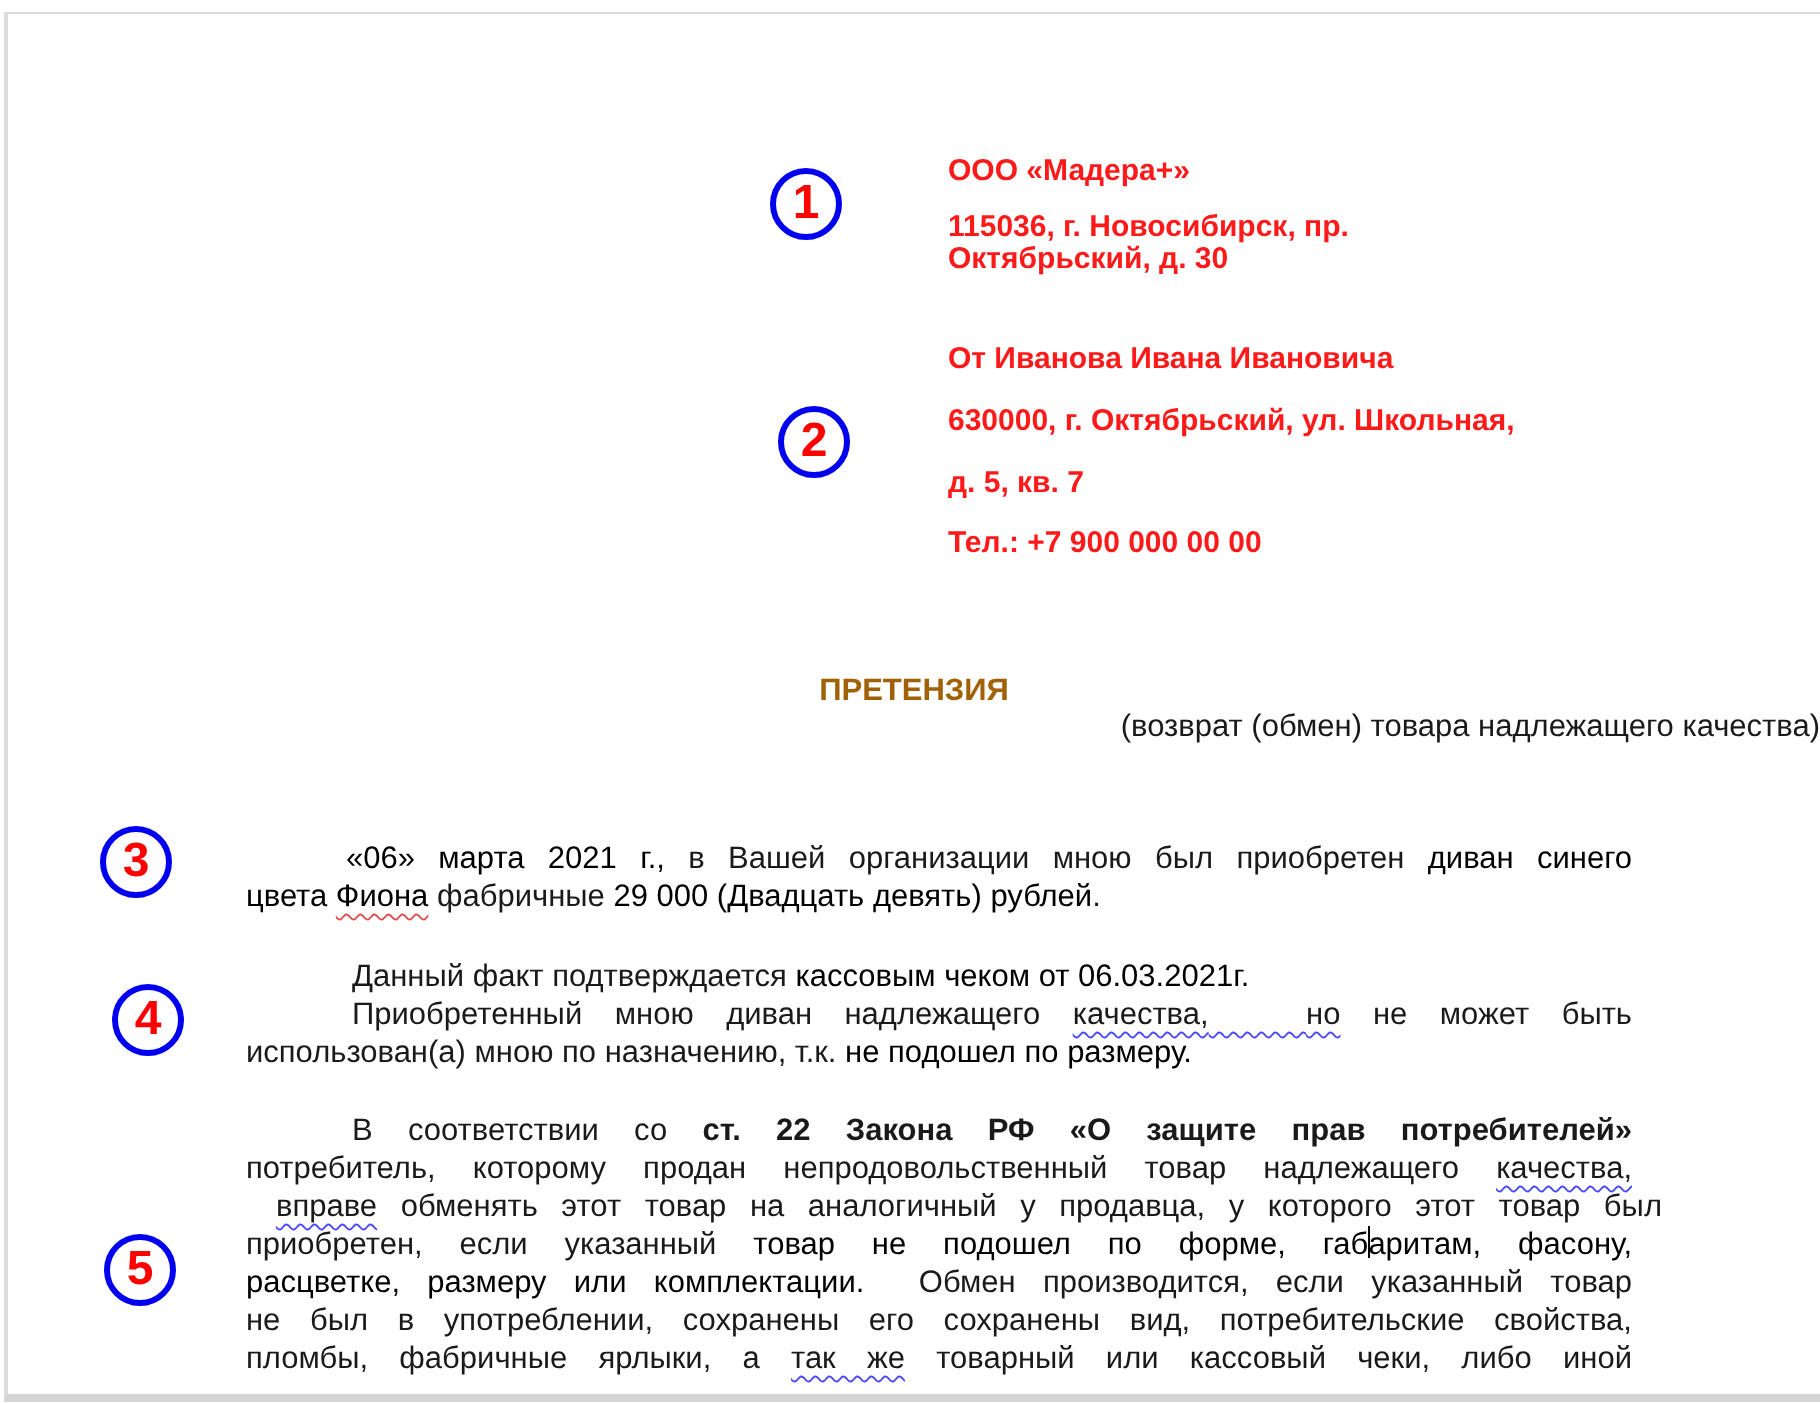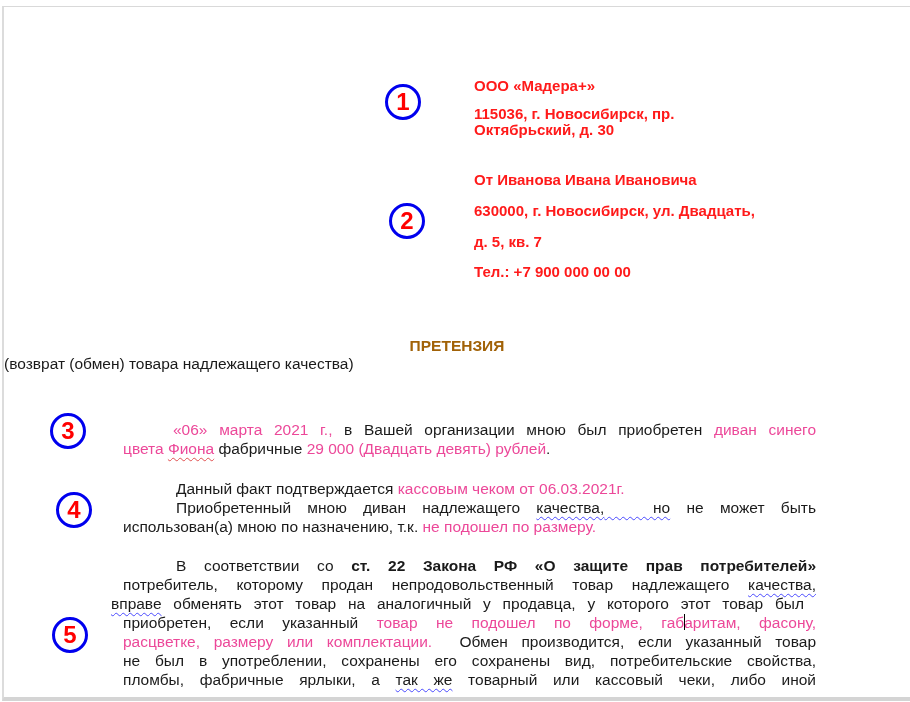--- a/index.html
+++ b/index.html
@@ -10,21 +10,21 @@
       color:#1a1a1a;
     }
     .page {
       position:absolute; left:2px; top:6px; width:906px; height:690px;
       background:#fff;
       border-top:1px solid #d9d9d9; border-left:2px solid #dcdcdc;
       border-right:1px solid #d9d9d9; border-bottom:4px solid #d4d4d4;
       overflow:hidden;
     }
     .abs { position:absolute; white-space:nowrap; }
-    .red { color:#ec4899; }
+    .red { color:#000000; }
     .bold { font-weight:bold; }
     .hdr { font-size:15px; font-weight:bold; color:#ff1a1a; line-height:17px; }
     .circle {
       position:absolute; width:36px; height:36px; border:3px solid #0000ee;
       border-radius:50%; box-sizing:border-box;
       color:#ff0000; font-weight:bold; font-size:24px;
       display:flex; align-items:center; justify-content:center;
       font-family:"Liberation Sans", sans-serif;
     }
     .body-text { font-size:15.5px; line-height:19px; color:#1a1a1a; }
@@ -55,27 +55,27 @@
     </div>
 
   <div>
     <div class="abs hdr" style="left:470px; top:70px;">ООО «Мадера+»</div>
     <div class="abs hdr" style="left:470px; top:98px;">115036, г. Новосибирск, пр.</div>
     <div class="abs hdr" style="left:470px; top:114px;">Октябрьский, д. 30</div>
   </div>
 
   <div>
     <div class="abs hdr" style="left:470px; top:164px;">От Иванова Ивана Ивановича</div>
-    <div class="abs hdr" style="left:470px; top:195px;">630000, г. Новосибирск, ул. Двадцать,</div>
+    <div class="abs hdr" style="left:470px; top:195px;">630000, г. Октябрьский, ул. Школьная,</div>
     <div class="abs hdr" style="left:470px; top:226px;">д. 5, кв. 7</div>
     <div class="abs hdr" style="left:470px; top:256px;">Тел.: +7 900 000 00 00</div>
   </div>
 
   <div class="abs bold" style="left:0; width:906px; text-align:center; top:330px; font-size:15.5px; color:#a16207;">ПРЕТЕНЗИЯ</div>
-  <div class="abs" style="left:0; width:906px; text-align:left; top:348px; font-size:15.5px; color:#1a1a1a;">(возврат (обмен) товара надлежащего качества)</div>
+  <div class="abs" style="left:0; width:906px; text-align:right; top:348px; font-size:15.5px; color:#1a1a1a;">(возврат (обмен) товара надлежащего качества)</div>
 
   <div>
     <div class="abs body-text justify" style="left:119px; width:693px; top:413px; text-indent:50px;">
       <span class="red">«06» марта 2021 г.,</span><span> в Вашей организации мною был приобретен </span><span class="red">диван синего</span>
     </div>
     <div class="abs body-text" style="left:119px; top:432px;">
       <span class="red">цвета </span><span class="red squiggle-red">Фиона</span><span> фабричные </span><span class="red">29 000 (Двадцать девять) рублей</span><span>.</span>
     </div>
   </div>
 
@@ -91,21 +91,21 @@
     </div>
   </div>
 
   <div>
     <div class="abs body-text justify" style="left:119px; width:693px; top:549px; text-indent:53px;">
       <span>В соответствии со </span><span class="bold">ст. 22 Закона РФ «О защите прав потребителей»</span>
     </div>
     <div class="abs body-text justify" style="left:119px; width:693px; top:568px;">
       <span>потребитель, которому продан непродовольственный товар надлежащего </span><span class="squiggle-blue">качества,</span>
     </div>
-    <div class="abs body-text justify" style="left:107px; width:693px; top:587px;">
+    <div class="abs body-text justify" style="left:134px; width:693px; top:587px;">
       <span class="squiggle-blue">вправе</span><span> обменять этот товар на аналогичный у продавца, у которого этот товар был</span>
     </div>
     <div class="abs body-text justify" style="left:119px; width:693px; top:606px;">
       <span>приобретен, если указанный </span><span class="red">товар не подошел по форме, габ</span><span class="cursor"></span><span class="red">аритам, фасону,</span>
     </div>
     <div class="abs body-text justify" style="left:119px; width:693px; top:625px;">
       <span class="red">расцветке, размеру или комплектации.</span><span style="white-space:pre;">  Обмен производится, если указанный товар</span>
     </div>
     <div class="abs body-text justify" style="left:119px; width:693px; top:644px;">не был в употреблении, сохранены его сохранены вид, потребительские свойства,</div>
     <div class="abs body-text justify" style="left:119px; width:693px; top:663px;">

